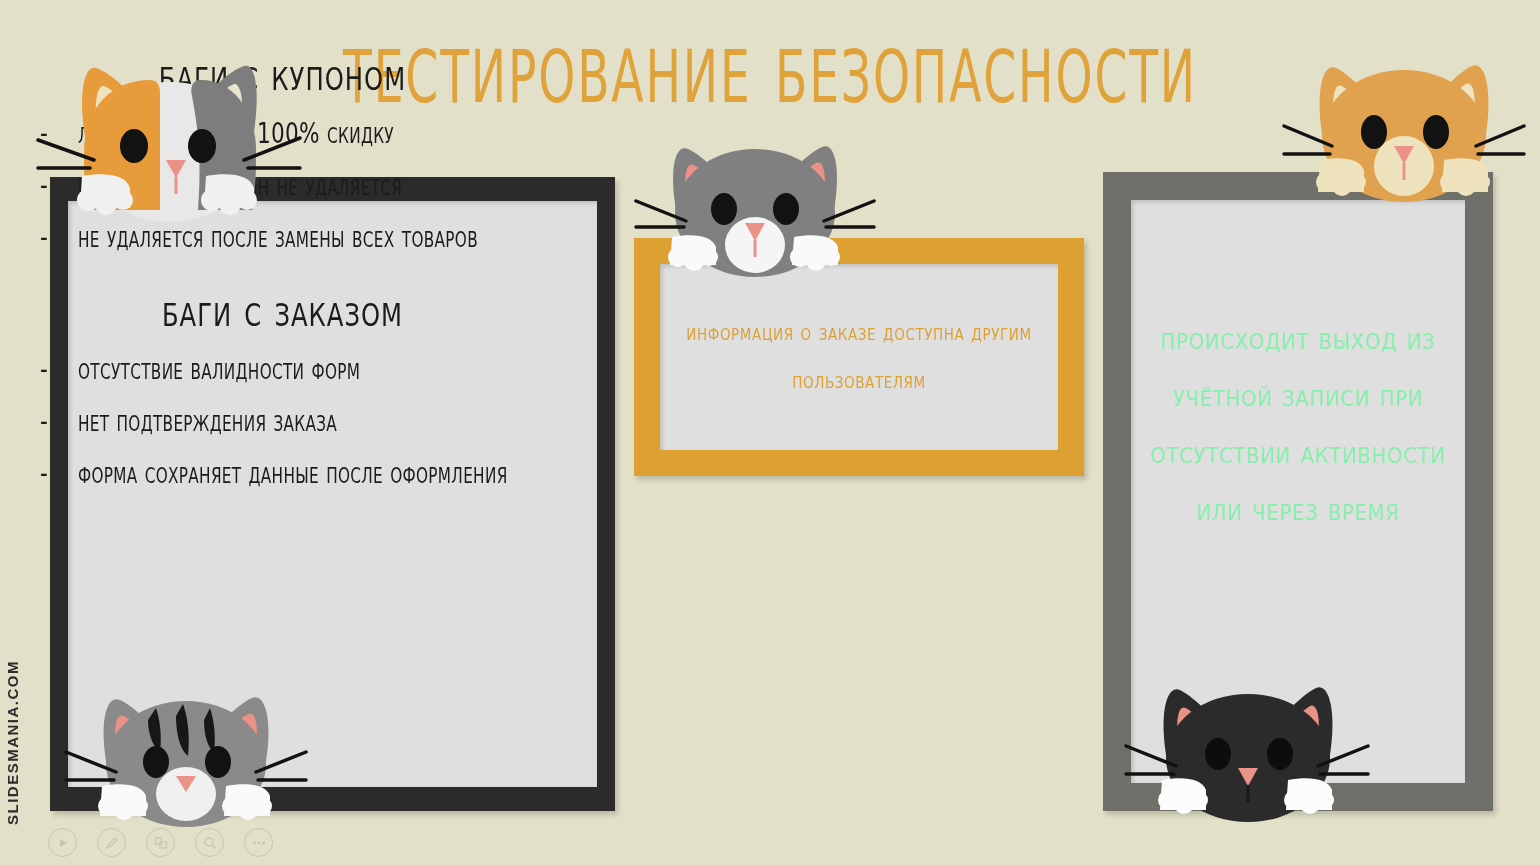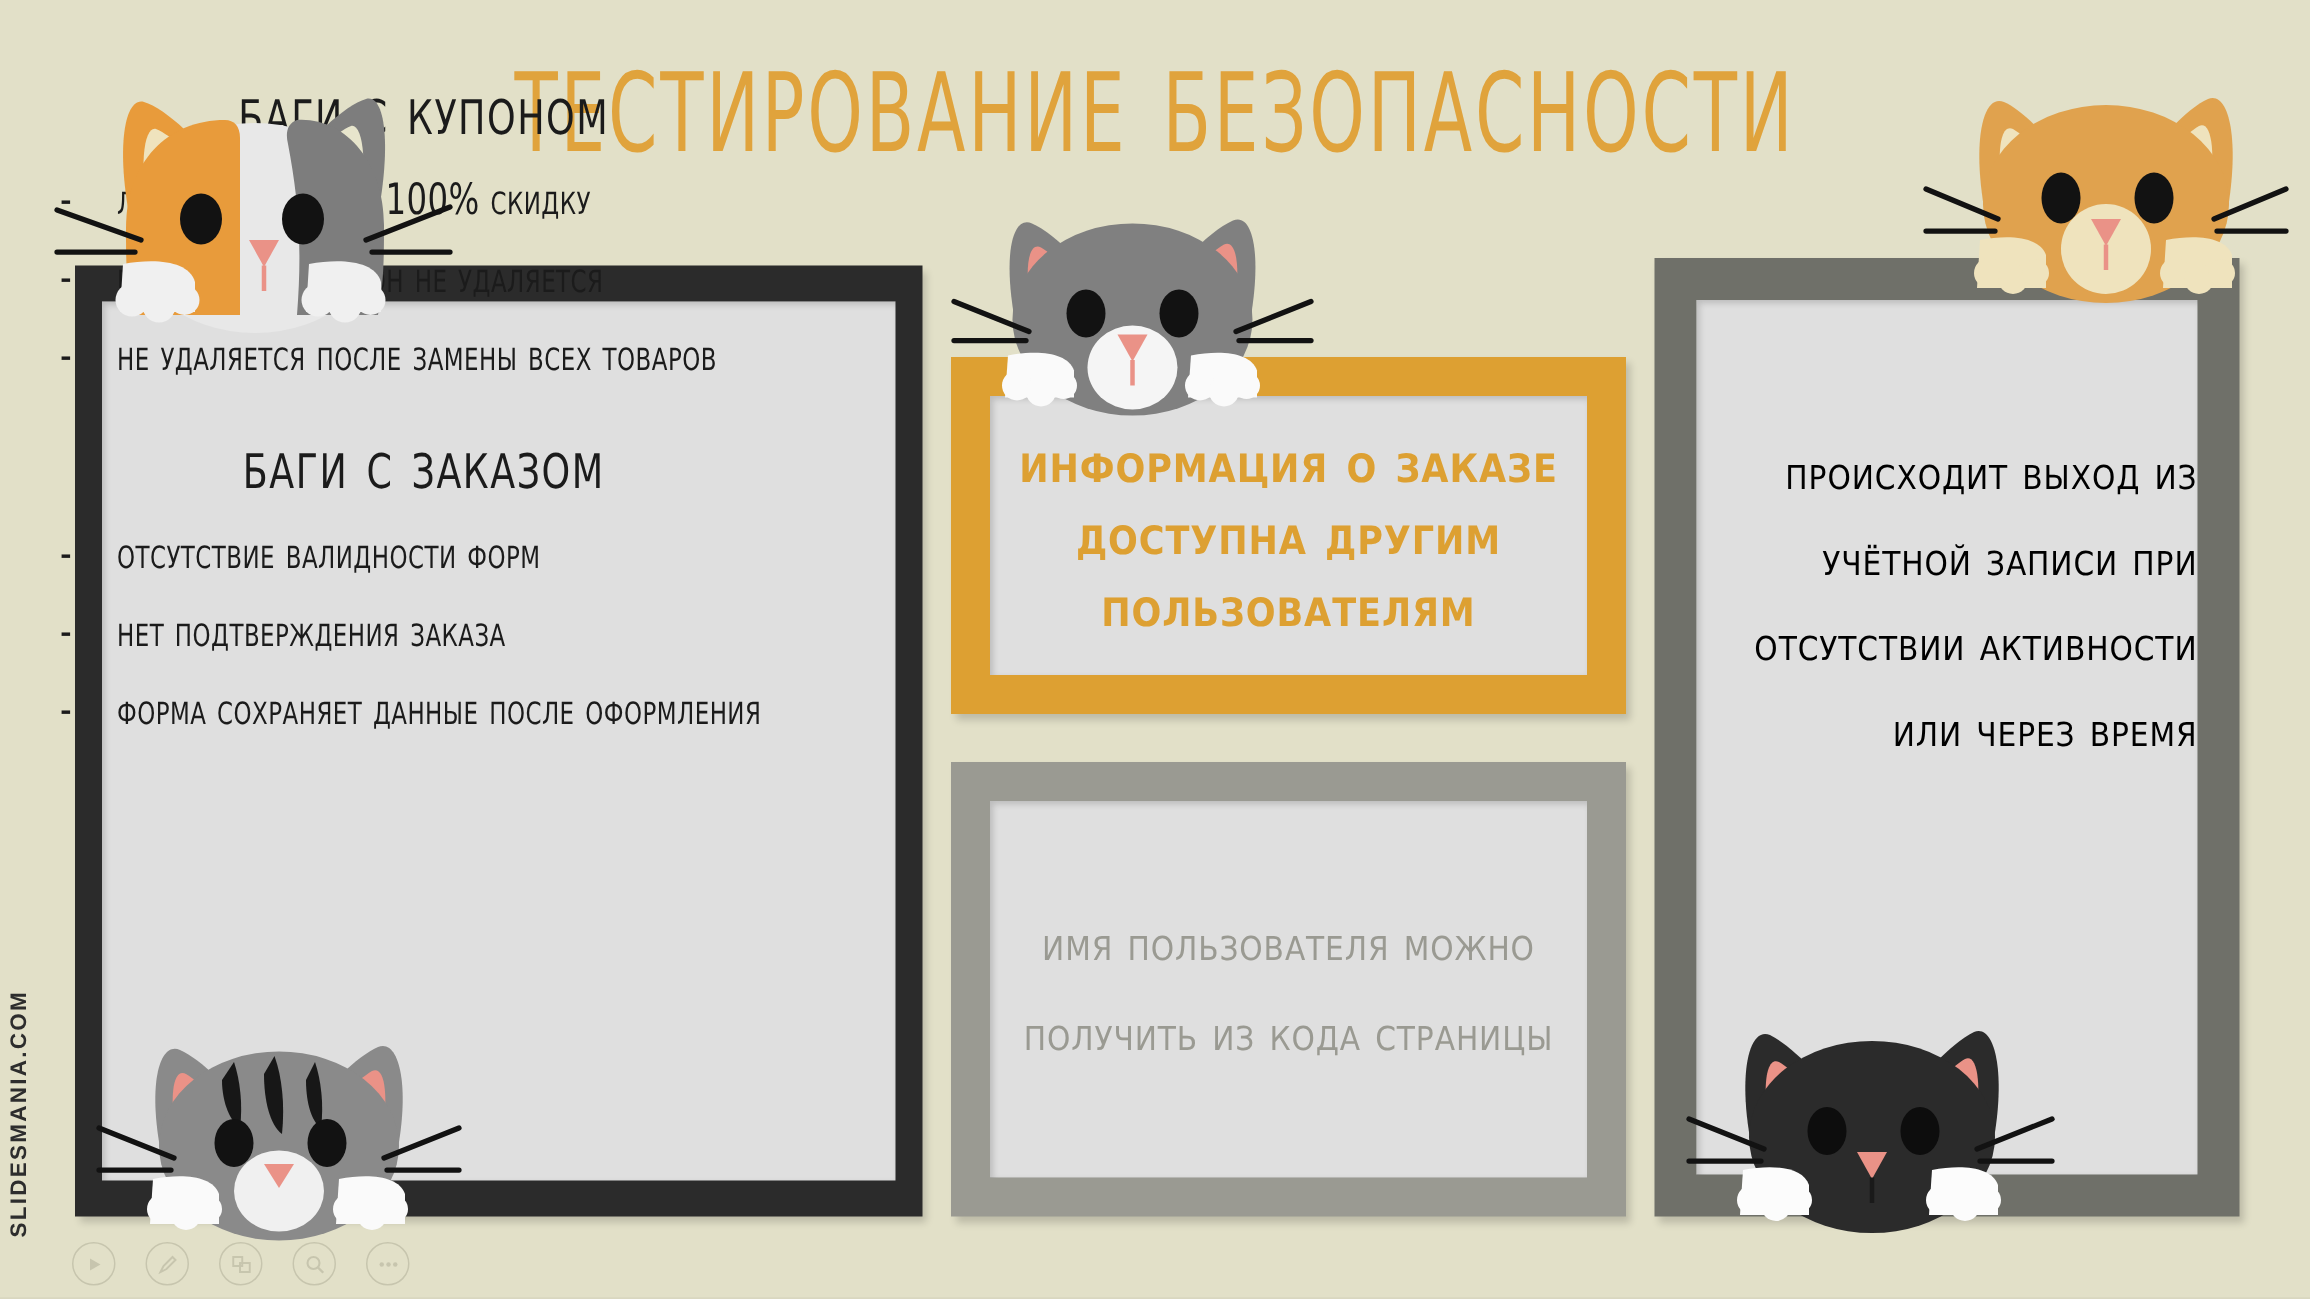--- a/index.html
+++ b/index.html
@@ -114,29 +114,28 @@
     width: 450px; height: 238px;
     background: #dda032;
     padding: 26px;
   }
   #card-orange > .inner { margin: 26px 26px; }
   #card-orange .txt {
     position: absolute; inset: 26px;
     display: flex; align-items: center; justify-content: center;
     text-align: center;
     color: #dda032;
-    font-size: 37px;
+    font-size: 22px;
     line-height: 48px;
     font-variant: small-caps;
     text-transform: lowercase;
     letter-spacing: 0.6px;
     z-index: 3;
     padding: 0 10px;
     box-sizing: border-box;
-    font-weight: bold;
   }
 
   
   #card-gray {
     left: 634px; top: 508px;
     width: 450px; height: 303px;
     background: #9a9a92;
     padding: 26px;
   }
   #card-gray > .inner { margin: 26px 26px; }
@@ -159,23 +158,23 @@
   #panel-right {
     left: 1103px; top: 172px;
     width: 390px; height: 639px;
     background: #6f7069;
     padding: 28px;
   }
   #panel-right > .inner { margin: 28px; }
   #panel-right .txt {
     position: absolute;
     left: 28px; right: 28px; top: 28px;
-    padding-top: 88px;
-    text-align: right;
-    color: #000000;
+    padding-top: 110px;
+    text-align: center;
+    color: #86efac;
     font-size: 31px;
     line-height: 57px;
     font-variant: small-caps;
     text-transform: lowercase;
     letter-spacing: 0.6px;
     z-index: 3;
   }
 
   
   .cat { position: absolute; }
@@ -261,26 +260,20 @@
     </ul>
   </div>
 
   <div class="frame" id="card-orange">
     <div class="inner"></div>
     <div class="txt">
         <span>Информация о заказе доступна другим пользователям</span>
       </div>
   </div>
 
-  <div class="frame" id="card-gray">
-    <div class="inner"></div>
-    <div class="txt">
-        <span>Имя пользователя можно получить из кода страницы</span>
-      </div>
-  </div>
 
   <div class="frame" id="panel-right">
     <div class="inner"></div>
     <div class="txt"><span>Происходит выход из учётной записи при отсутствии активности или через время</span></div>
   </div>
 
   <div class="cat" style="left:52px; top:42px; z-index:6;">
     <svg width="252" height="160" viewBox="0 0 252 160">
 
       <path d="M38 120 C24 62 30 22 44 26 C58 30 84 54 98 76 Z" fill="#e89b3b"></path>

